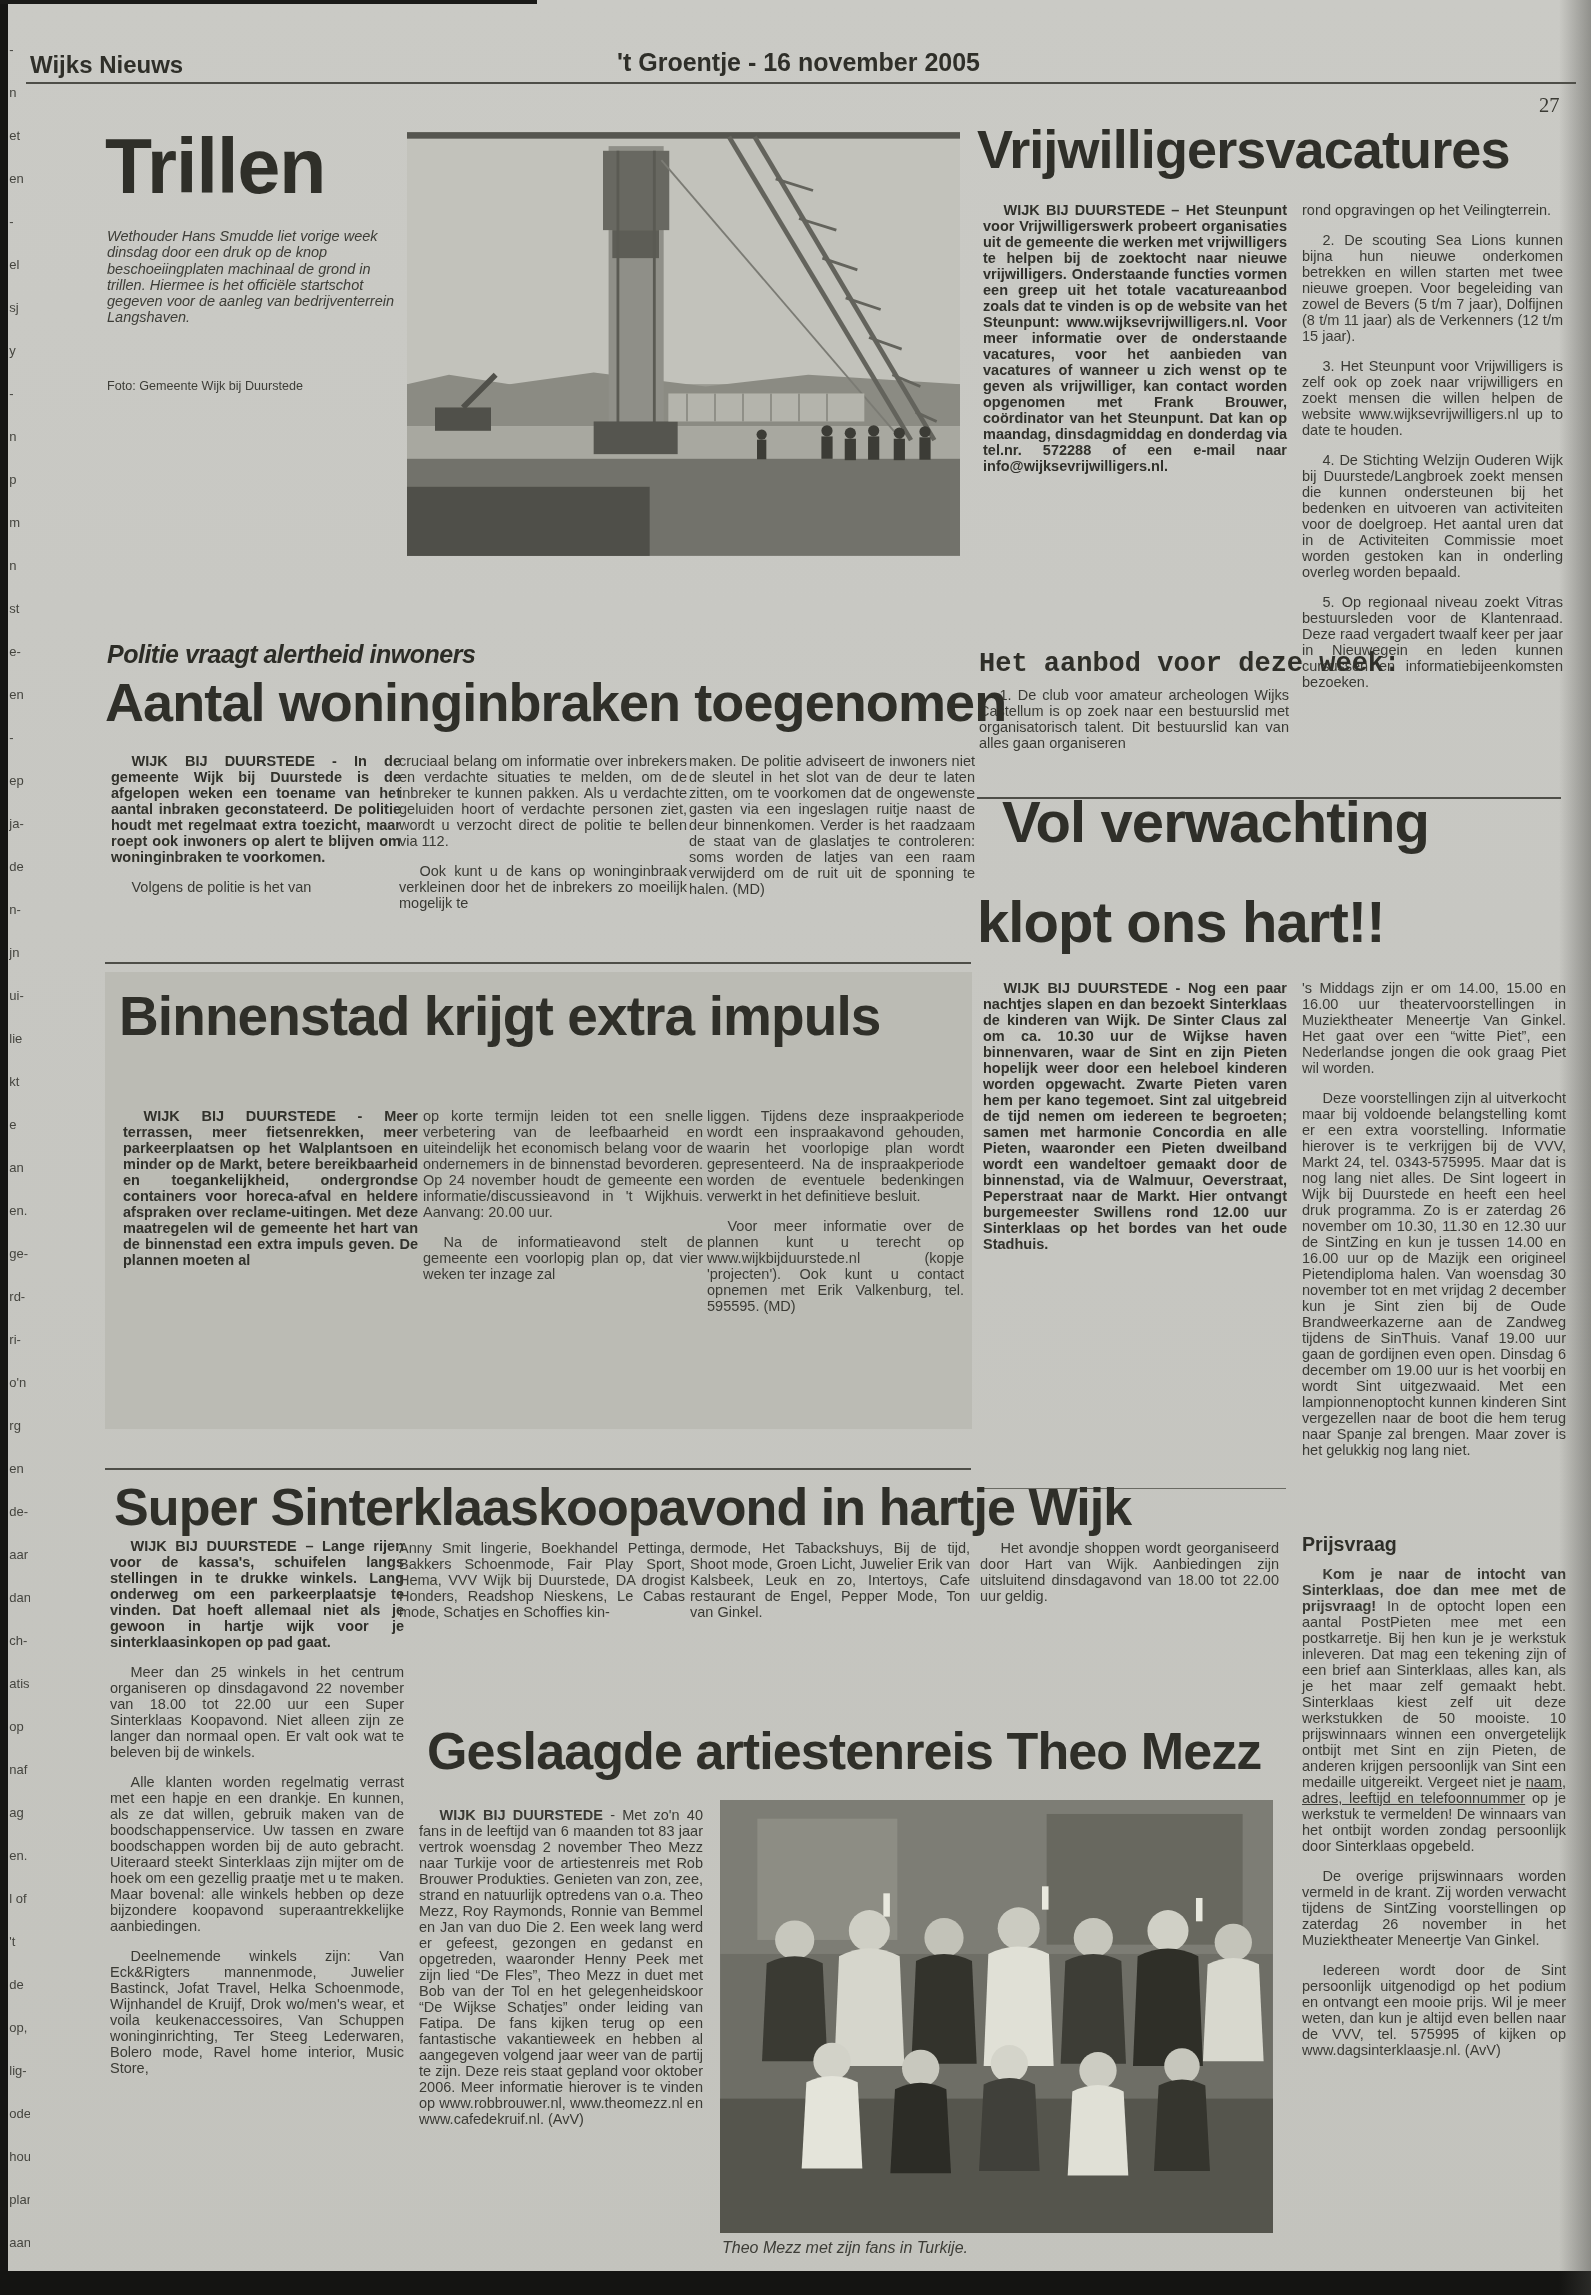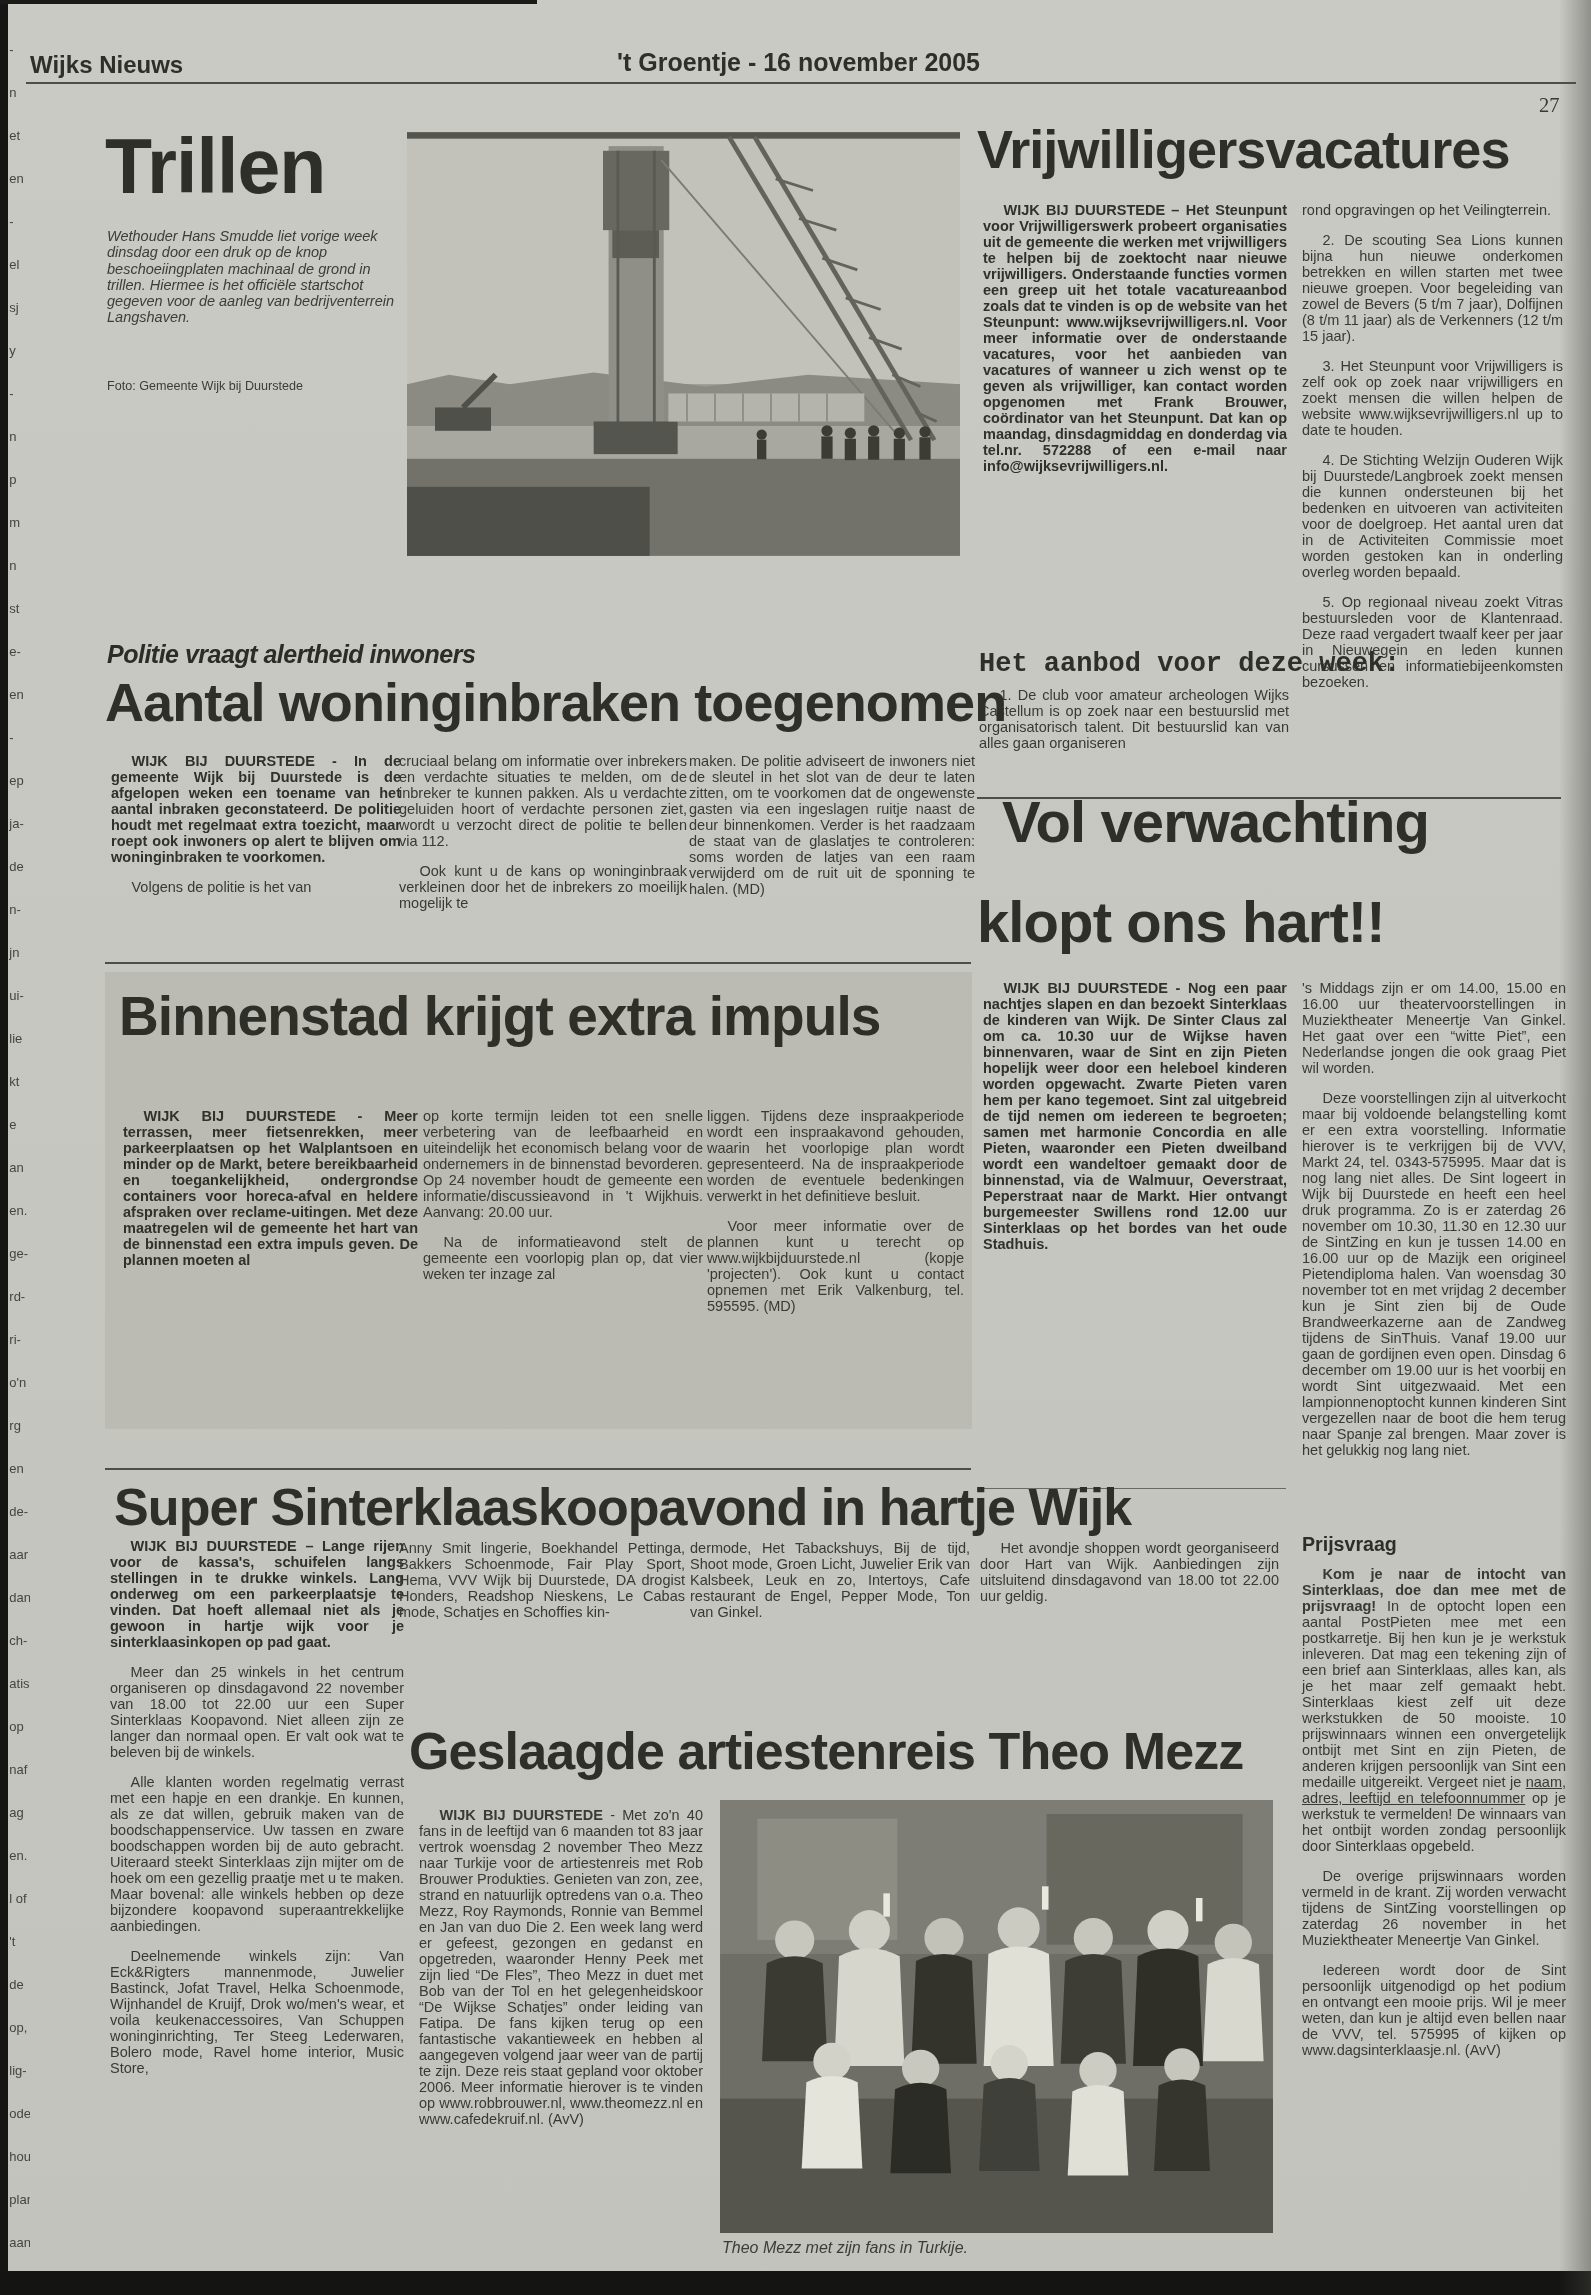--- a/index.html
+++ b/index.html
@@ -227,21 +227,21 @@
   <div class="abs col" style="left:399px;top:1540px;width:286px;">
     <p class="ni">Anny Smit lingerie, Boekhandel Pettinga, Bakkers Schoenmode, Fair Play Sport, Hema, VVV Wijk bij Duurstede, DA drogist Honders, Readshop Nieskens, Le Cabas mode, Schatjes en Schoffies kin-</p>
   </div>
   <div class="abs col" style="left:690px;top:1540px;width:280px;">
     <p class="ni">dermode, Het Tabackshuys, Bij de tijd, Shoot mode, Groen Licht, Juwelier Erik van Kalsbeek, Leuk en zo, Intertoys, Cafe restaurant de Engel, Pepper Mode, Ton van Ginkel.</p>
   </div>
   <div class="abs col" style="left:980px;top:1540px;width:299px;">
     <p>Het avondje shoppen wordt georganiseerd door Hart van Wijk. Aanbiedingen zijn uitsluitend dinsdagavond van 18.00 tot 22.00 uur geldig.</p>
   </div>
 
-  <div class="abs serif hl" style="left:409px;top:1721px;font-size:52px;">Geslaagde artiestenreis Theo Mezz</div>
+  <div class="abs serif hl" style="left:427px;top:1721px;font-size:52px;">Geslaagde artiestenreis Theo Mezz</div>
   <div class="abs col" style="left:419px;top:1807px;width:284px;">
     <p><b>WIJK BIJ DUURSTEDE</b><span> - Met zo'n 40 fans in de leeftijd van 6 maanden tot 83 jaar vertrok woensdag 2 november Theo Mezz naar Turkije voor de artiestenreis met Rob Brouwer Produkties. Genieten van zon, zee, strand en natuurlijk optredens van o.a. Theo Mezz, Roy Raymonds, Ronnie van Bemmel en Jan van duo Die 2. Een week lang werd er gefeest, gezongen en gedanst en opgetreden, waaronder Henny Peek met zijn lied “De Fles”, Theo Mezz in duet met Bob van der Tol en het gelegenheidskoor “De Wijkse Schatjes” onder leiding van Fatipa. De fans kijken terug op een fantastische vakantieweek en hebben al aangegeven volgend jaar weer van de partij te zijn. Deze reis staat gepland voor oktober 2006. Meer informatie hierover is te vinden op www.robbrouwer.nl, www.theomezz.nl en www.cafedekruif.nl. (AvV)</span></p>
   </div>
 
   <div class="abs" style="left:720px;top:1800px;width:553px;height:433px;">
     <svg width="553" height="433" viewBox="0 0 1185 928">
       <rect x="0" y="0" width="1185" height="928" fill="#6e6e66"></rect>
       <rect x="0" y="0" width="1185" height="330" fill="#7d7d75"></rect>
       <rect x="80" y="40" width="300" height="260" fill="#8d8d84"></rect>
       <rect x="700" y="30" width="420" height="280" fill="#68685f"></rect>

